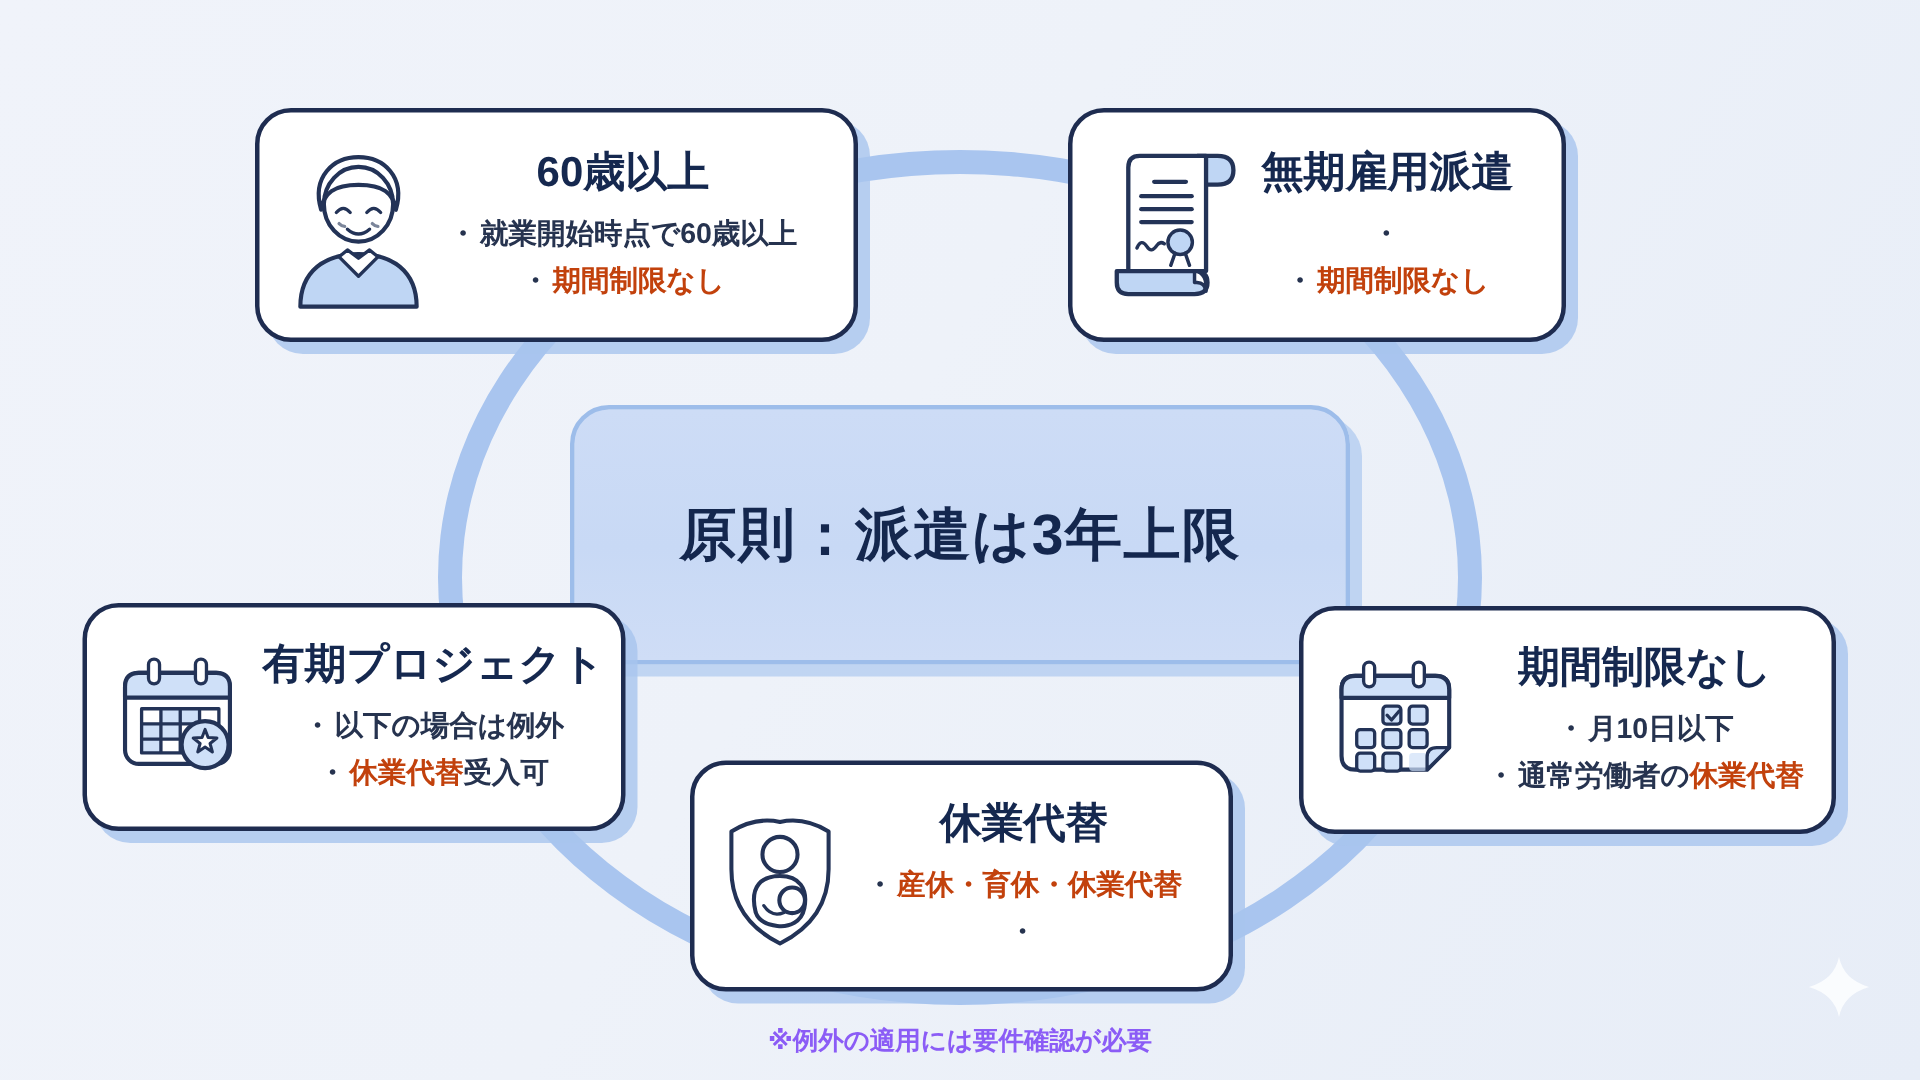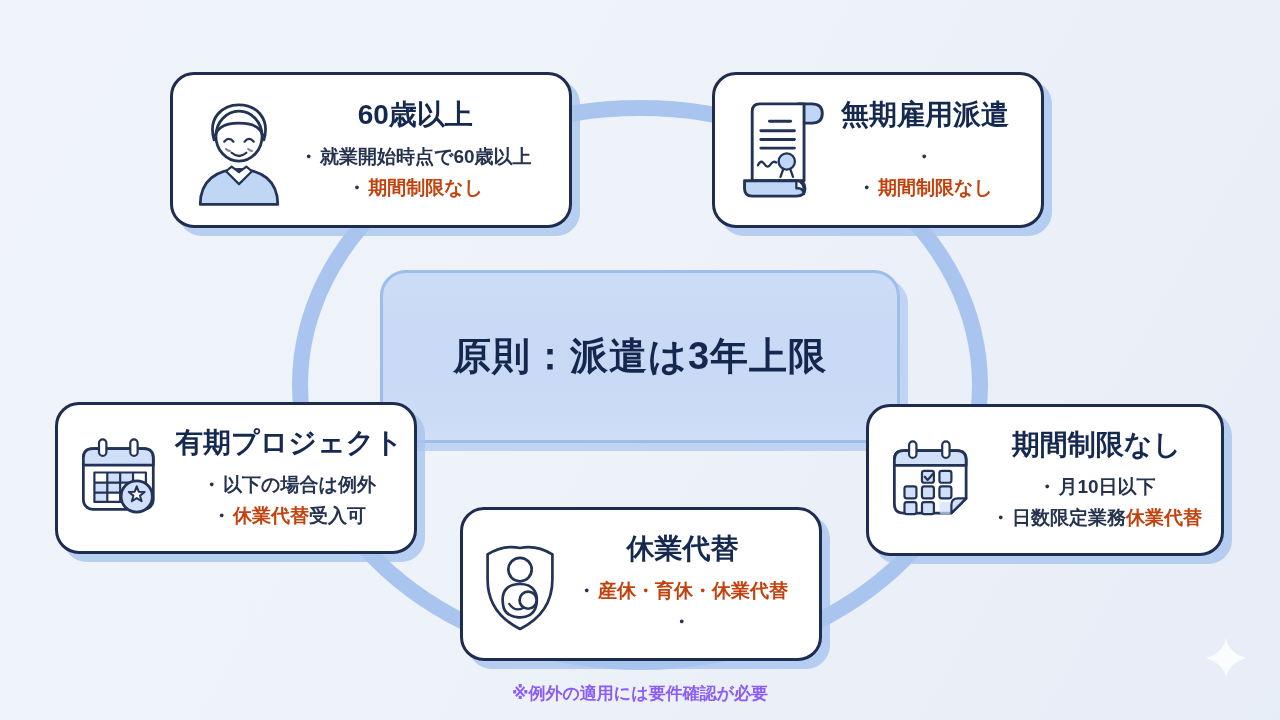--- a/index.html
+++ b/index.html
@@ -201,21 +201,21 @@
     <span class="txt">
       <span class="card-title">期間制限なし</span>
       <span class="bullet">
           <span class="b-dot">・</span>
           <span class="seg">月10日以下</span>
           <span class="seg blue"></span>
           <span class="seg"></span>
         </span>
       <span class="bullet">
           <span class="b-dot">・</span>
-          <span class="seg">日数限定業務</span>
+          <span class="seg">通常労働者の</span>
           <span class="seg blue">休業代替</span>
           <span class="seg"></span>
         </span>
     </span>
   </div>
 
   <div class="card" id="card-kyugyo">
     <span class="icon">
       <svg width="90" height="106" viewBox="0 0 100 114">
         <path class="ln" fill="#c5d9f5" stroke-width="3.4" d="M14 24 Q32 13 50 17 Q68 13 86 24 V52 C86 80 70 97 50 107 C30 97 14 80 14 52 Z"></path>

